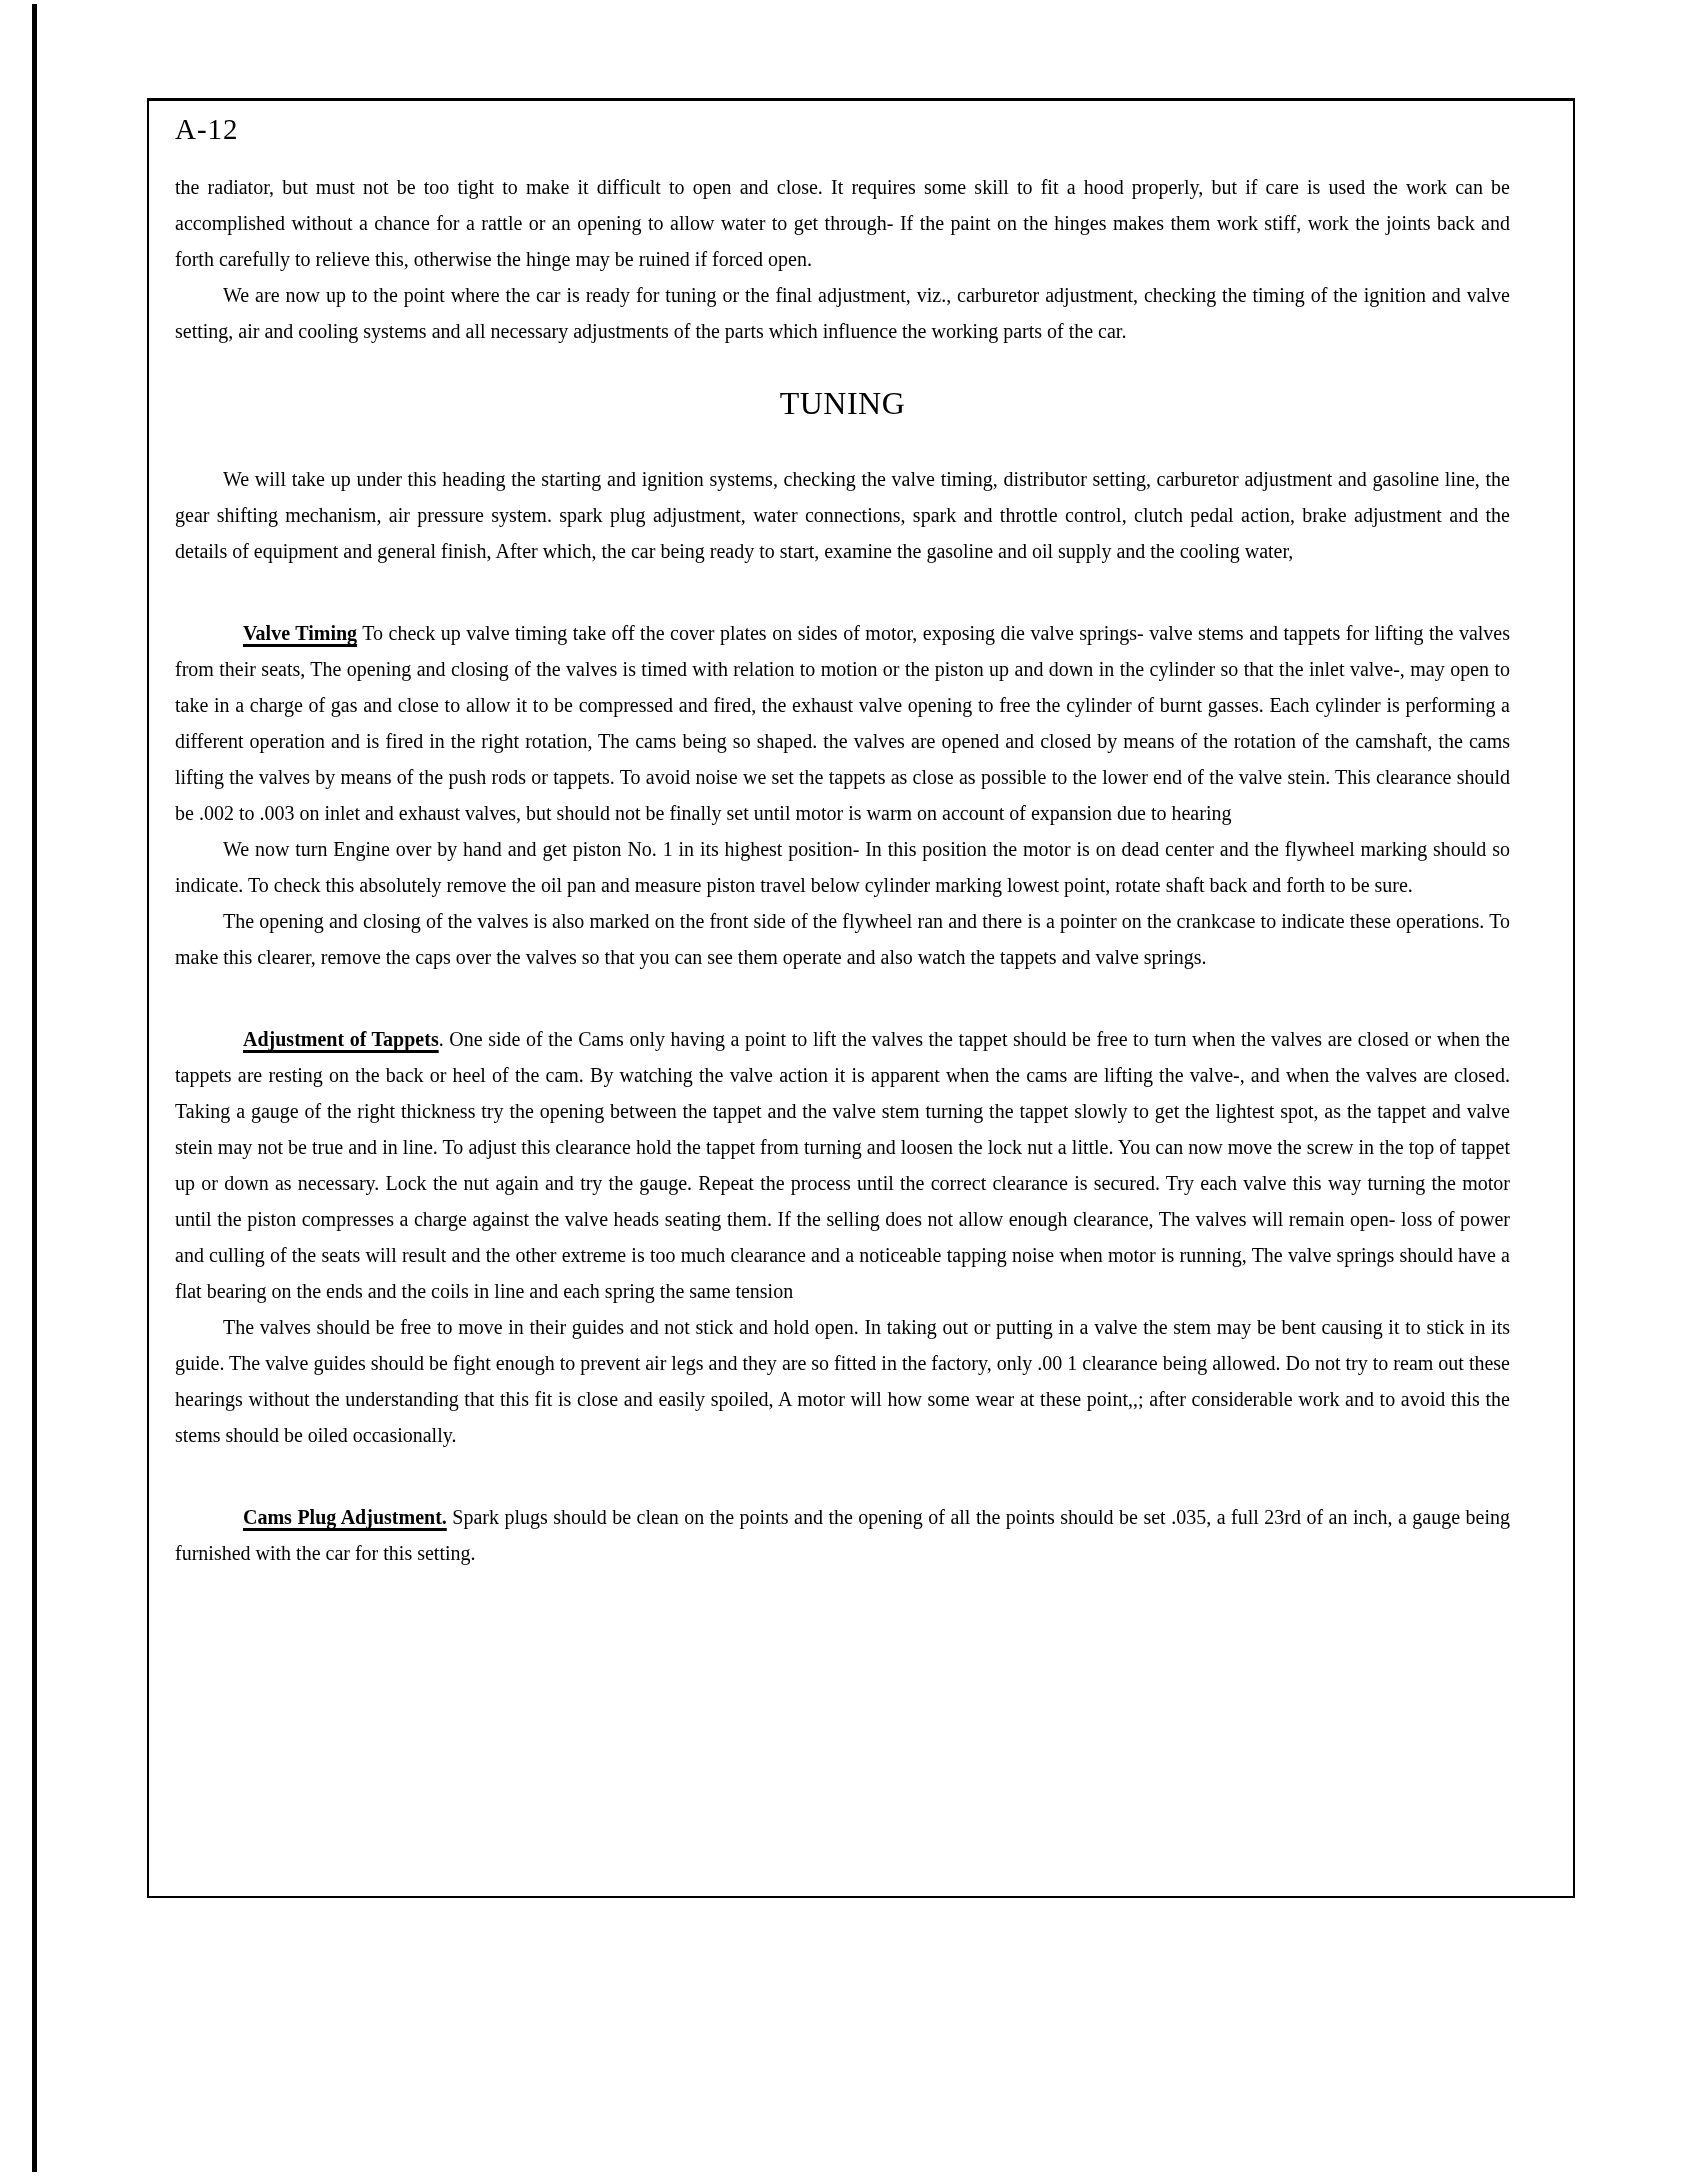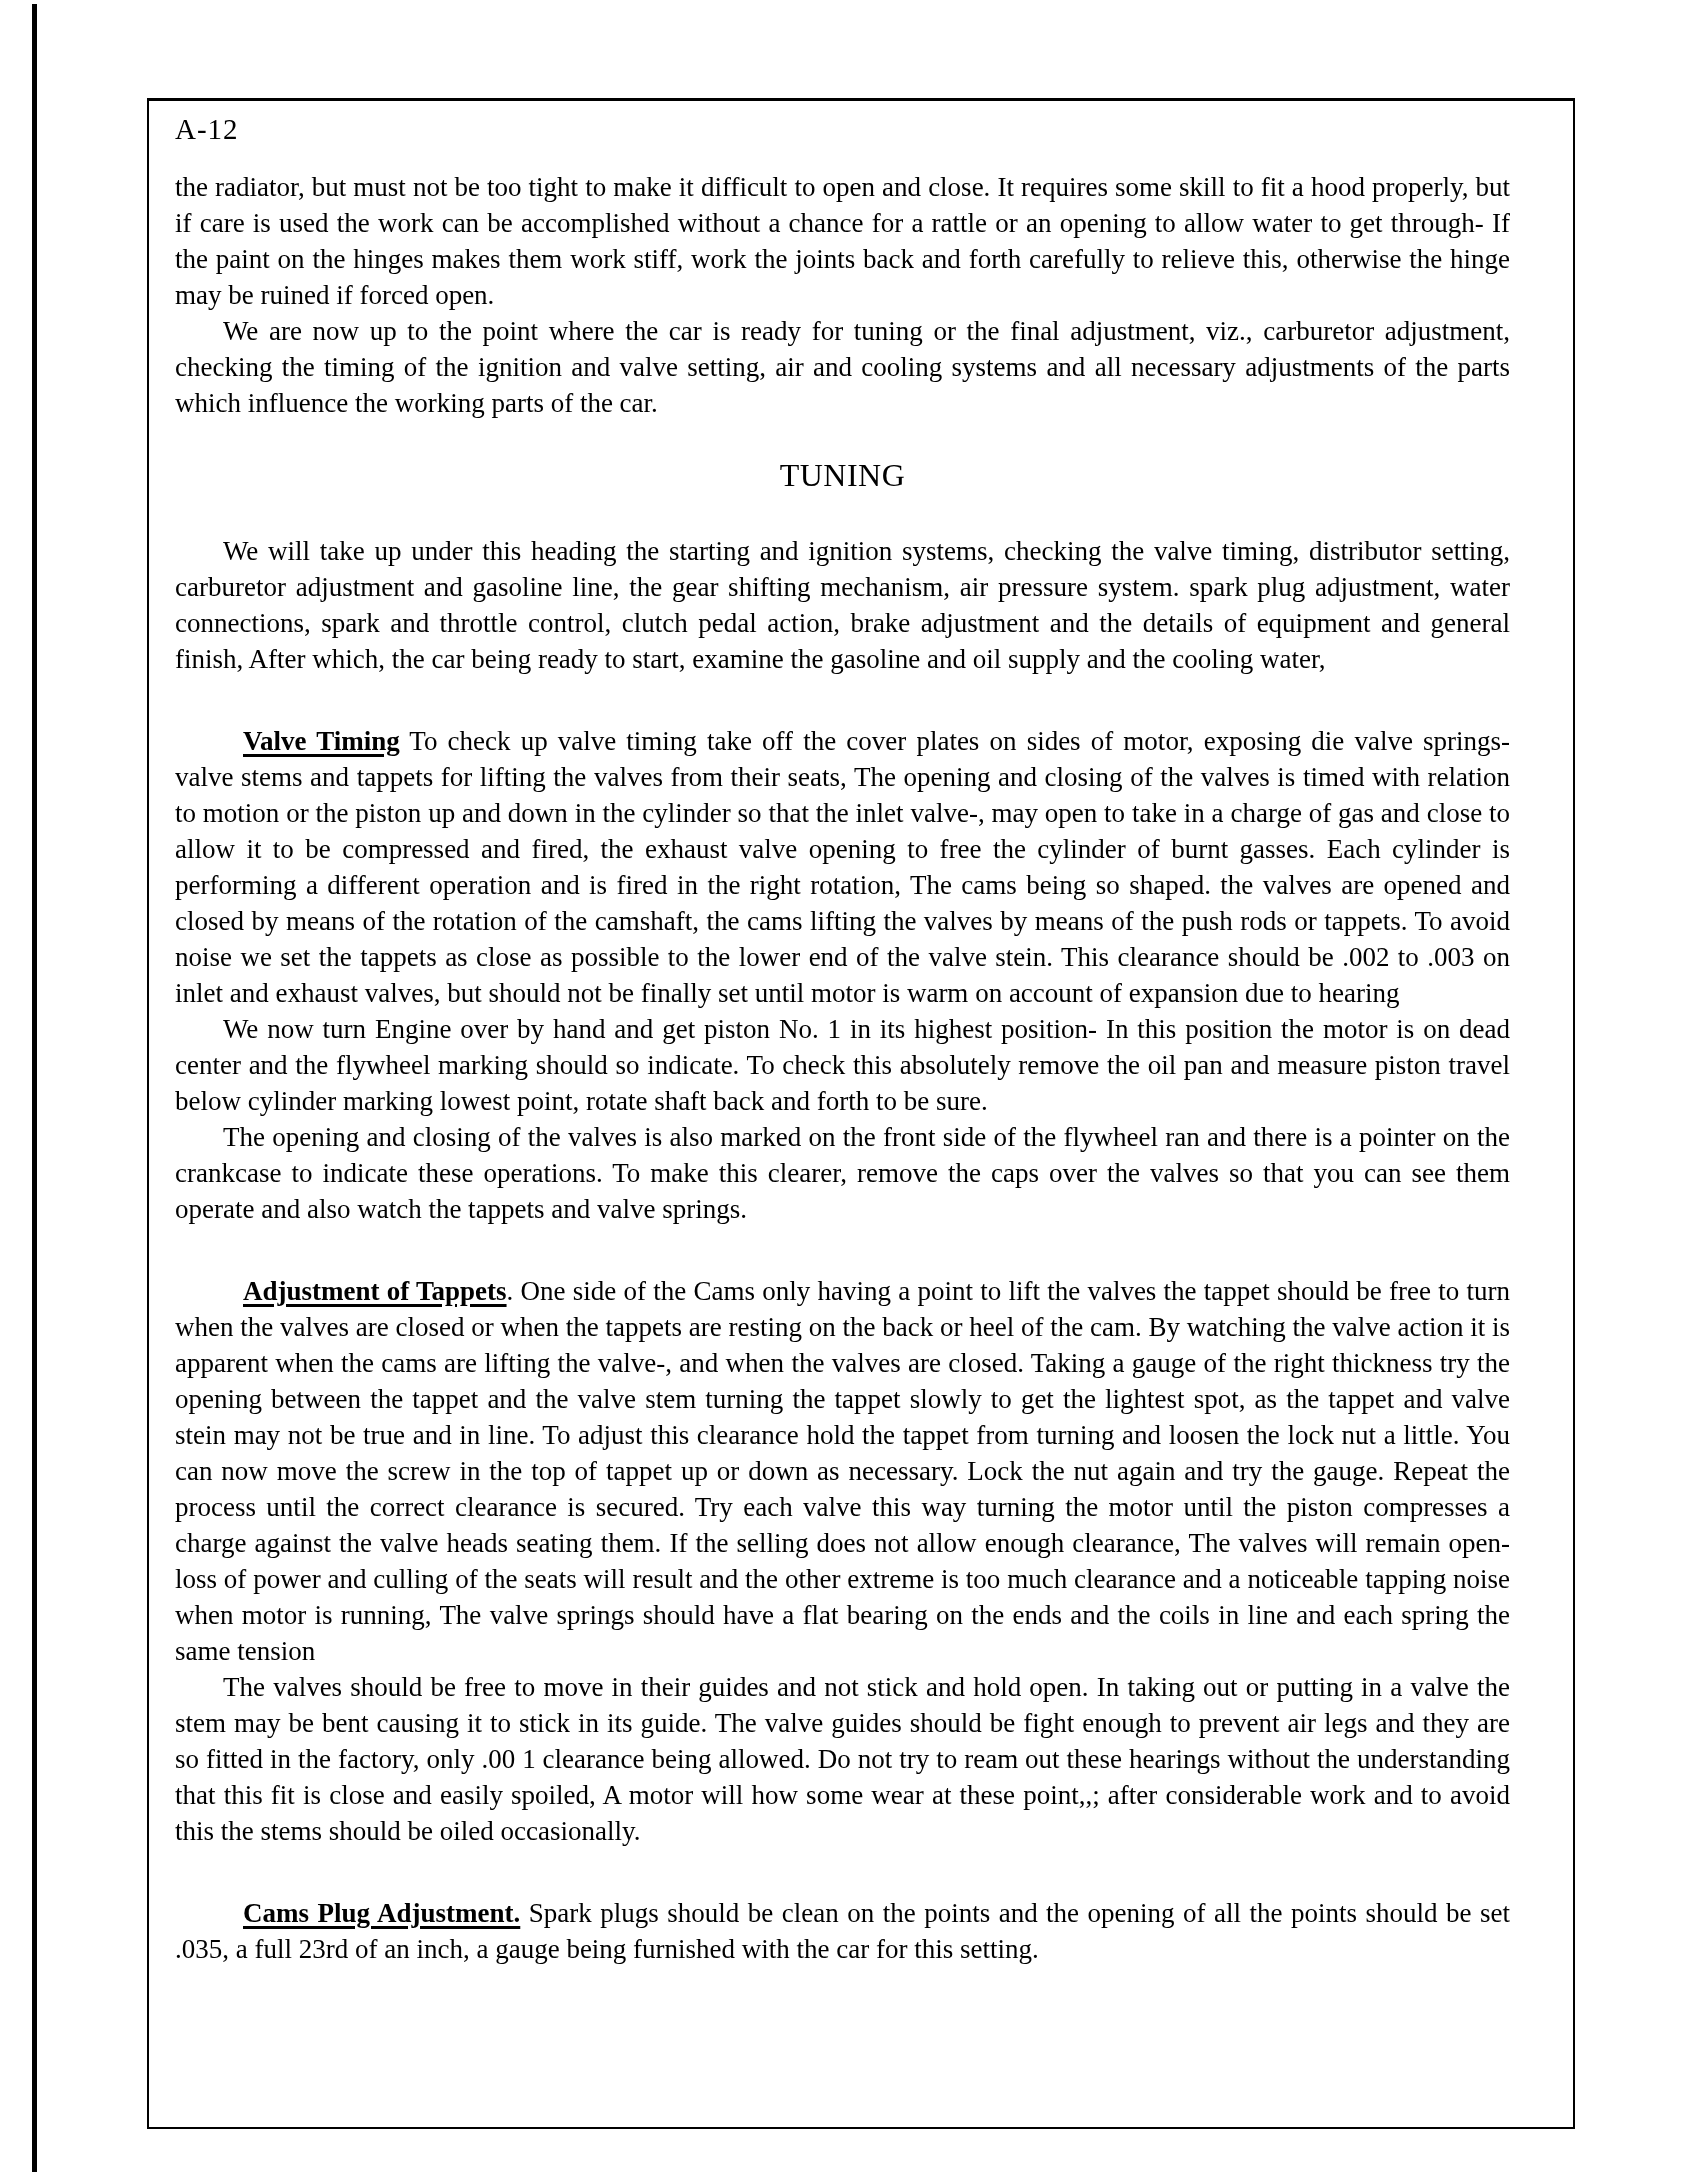--- a/index.html
+++ b/index.html
@@ -20,36 +20,36 @@
     top: 4px;
     width: 5px;
     height: 2168px;
     background: #000;
   }
   .page-box {
     position: absolute;
     left: 147px;
     top: 98px;
     width: 1428px;
-    height: 2031px;
+    height: 1800px;
     box-sizing: border-box;
     border: 2px solid #000;
     border-top-width: 3px;
     background: #fff;
     padding: 10px 63px 0 26px;
   }
   .page-label {
     font-size: 29px;
     line-height: 36px;
     margin: 0 0 22px 0;
     letter-spacing: 1px;
   }
   .content p {
     margin: 0;
-    font-size: 27px;
+    font-size: 20px;
     line-height: 36px;
     text-align: justify;
     text-justify: inter-word;
   }
   .content p.ind {
     text-indent: 48px;
   }
   .content .gap {
     margin-top: 46px;
   }

